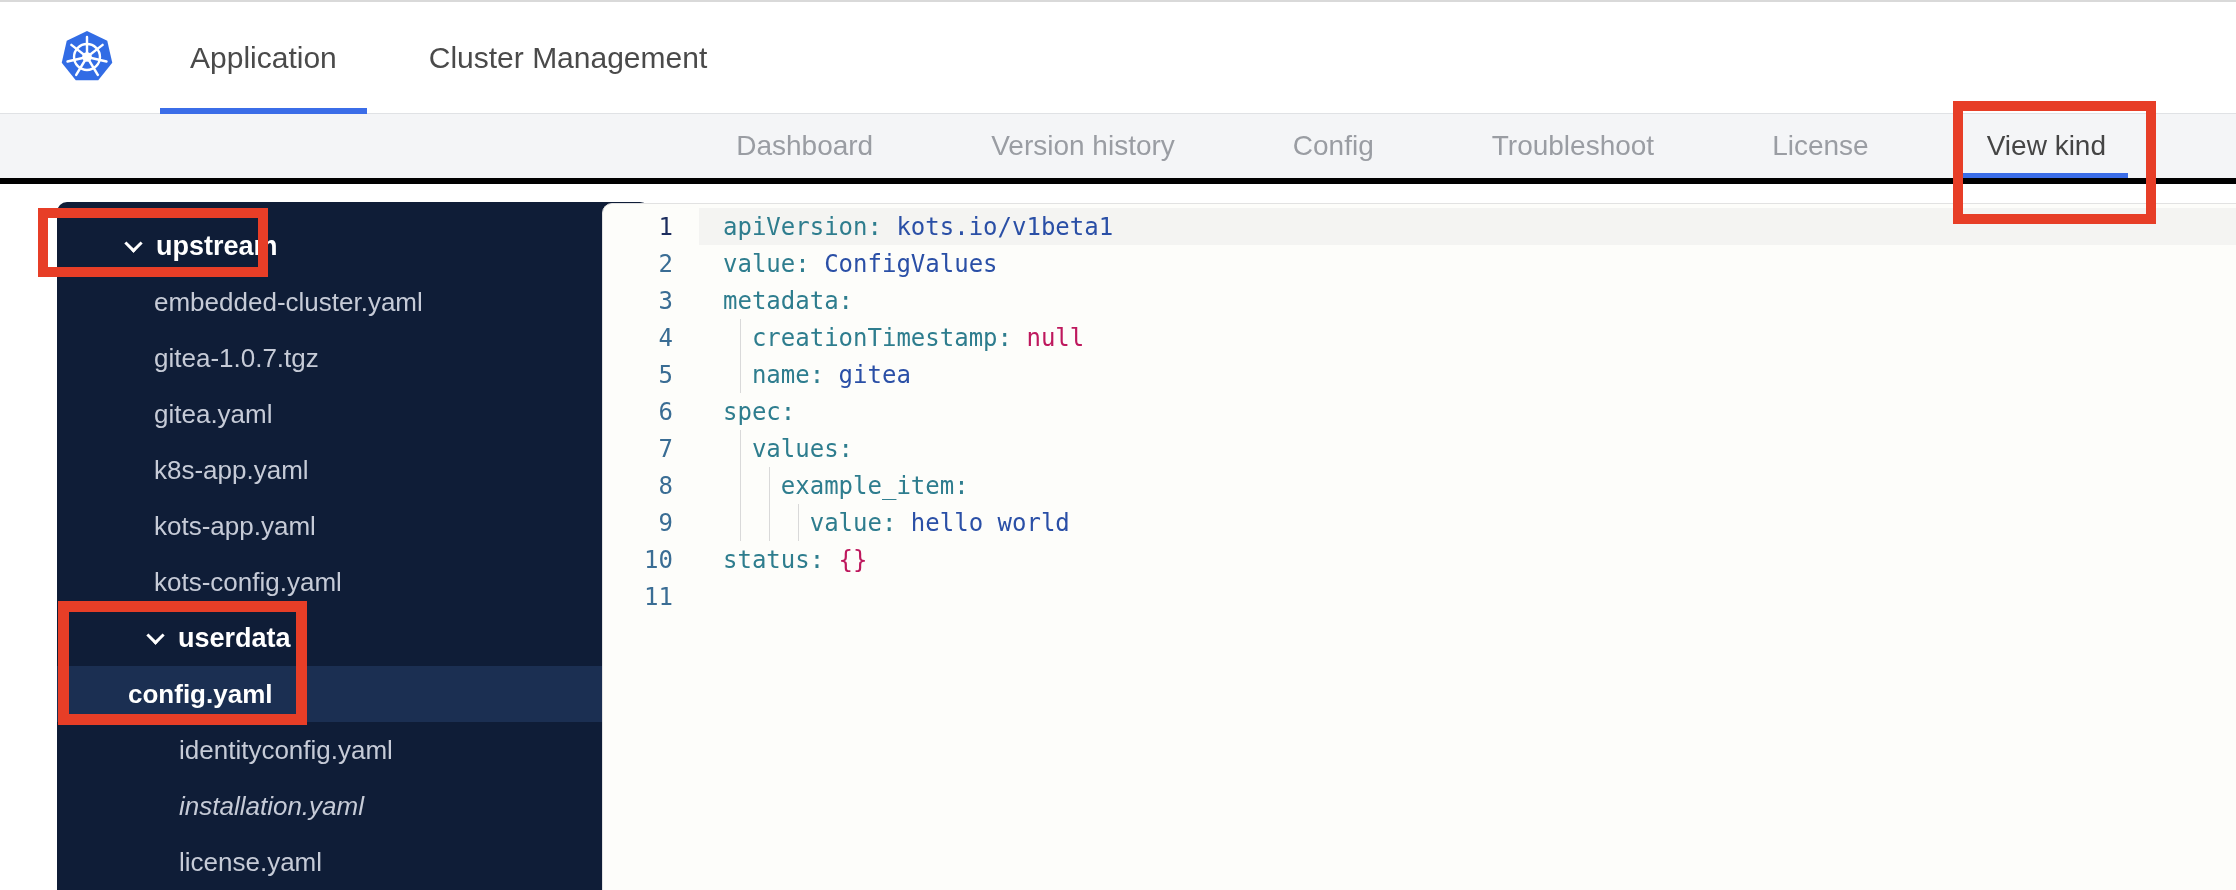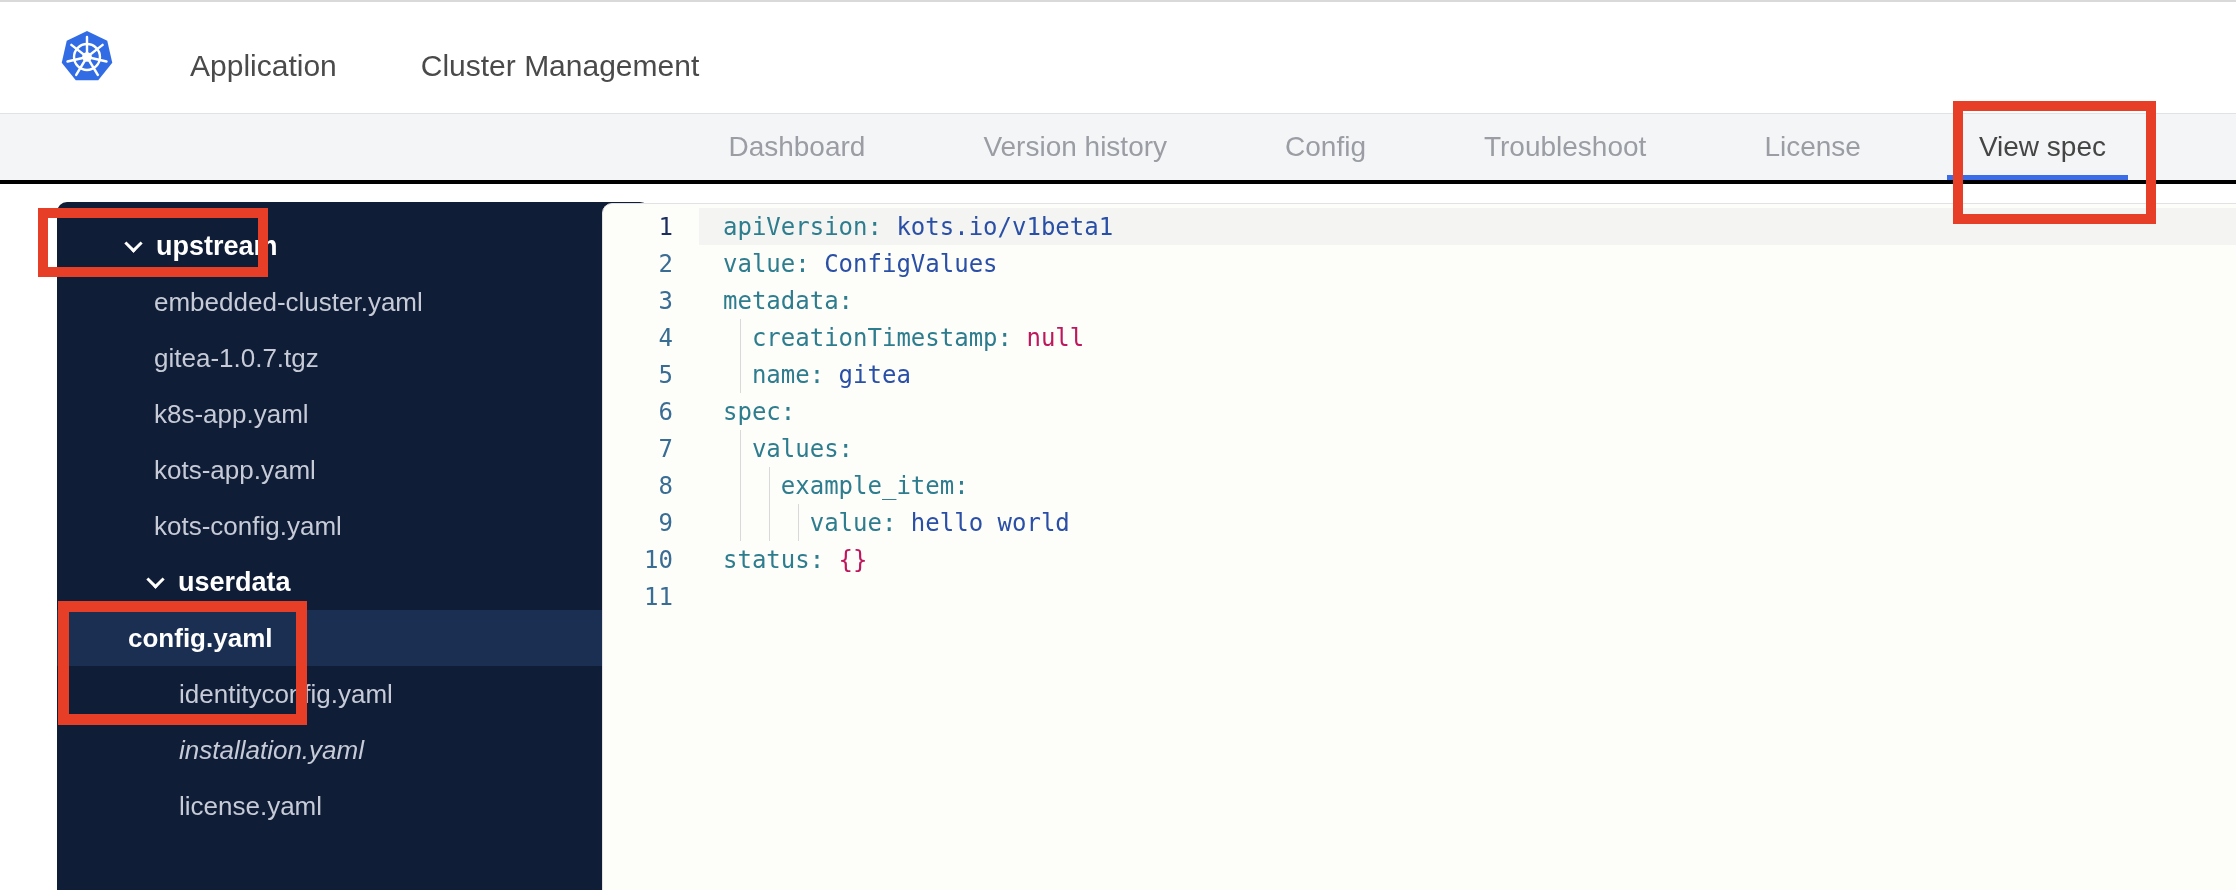--- a/index.html
+++ b/index.html
@@ -4,29 +4,29 @@
 <style>
   html,body{margin:0;padding:0;background:#ffffff;}
   *{box-sizing:border-box;}
   #page{position:relative;width:2236px;height:890px;overflow:hidden;background:#ffffff;
         font-family:"Liberation Sans",sans-serif;}
 
   
   .topbar{position:absolute;left:0;top:0;width:2236px;height:114px;background:#ffffff;
           border-top:2px solid #d9d9d9;border-bottom:1px solid #e0e2e5;}
   .logo-wrap{position:absolute;left:60px;top:28px;width:54px;height:54px;}
-  .topbar-tabs{position:absolute;left:160px;top:8px;height:100%;display:flex;gap:24px;}
+  .topbar-tabs{position:absolute;left:160px;top:0;height:100%;display:flex;gap:32px;}
   .topbar-tab{position:relative;height:100%;display:flex;align-items:center;justify-content:center;
               padding:0 30px;font-size:30px;color:#4a4a4a;cursor:pointer;}
   .topbar-tab .tab-underline{display:none;position:absolute;left:0;right:0;bottom:-2px;height:7px;background:#3b6de8;}
   .topbar-tab.active .tab-underline{display:block;}
 
   
   .subnav{position:absolute;left:0;top:114px;width:2236px;height:70px;background:#f4f5f7;
-          border-bottom:4px solid #000000;display:flex;align-items:center;justify-content:flex-end;
+          border-bottom:6px solid #000000;display:flex;align-items:center;justify-content:flex-end;
           gap:118px;padding-right:130px;}
   .subnav-tab{position:relative;font-size:28px;color:#9a9da3;height:100%;display:flex;align-items:center;cursor:pointer;}
   .subnav-tab.active{color:#454545;}
   .subnav-tab .tab-underline{display:none;position:absolute;left:-32px;right:-22px;bottom:0;height:5px;background:#3b6de8;}
   .subnav-tab.active .tab-underline{display:block;}
 
   
   .sidebar{position:absolute;left:57px;top:202px;width:593px;height:688px;background:#0f1d37;
            border-radius:10px 10px 0 0;padding-top:16px;}
   .tree-row{height:56px;display:flex;align-items:center;font-size:26px;color:#c6cbd7;cursor:pointer;}
@@ -112,41 +112,45 @@
     <span class="tab-label">Troubleshoot</span>
 
   </div>
 
   <div class="subnav-tab">
     <span class="tab-label">License</span>
 
   </div>
 
   <div class="subnav-tab active">
-    <span class="tab-label">View spec</span>
+    <span class="tab-label">View kind</span>
     <span class="tab-underline"></span>
   </div>
 </div>
 
   <div class="sidebar">
   <div class="tree-row folder" style="padding-left: 70px;">
     <span class="chev"></span>
     <span class="tree-label">upstream</span>
   </div>
 
   <div class="tree-row file" style="padding-left: 97px;">
 
     <span class="tree-label">embedded-cluster.yaml</span>
   </div>
 
   <div class="tree-row file" style="padding-left: 97px;">
 
     <span class="tree-label">gitea-1.0.7.tgz</span>
   </div>
 
+  <div class="tree-row file" style="padding-left: 97px;">
+
+    <span class="tree-label">gitea.yaml</span>
+  </div>
 
   <div class="tree-row file" style="padding-left: 97px;">
 
     <span class="tree-label">k8s-app.yaml</span>
   </div>
 
   <div class="tree-row file" style="padding-left: 97px;">
 
     <span class="tree-label">kots-app.yaml</span>
   </div>

